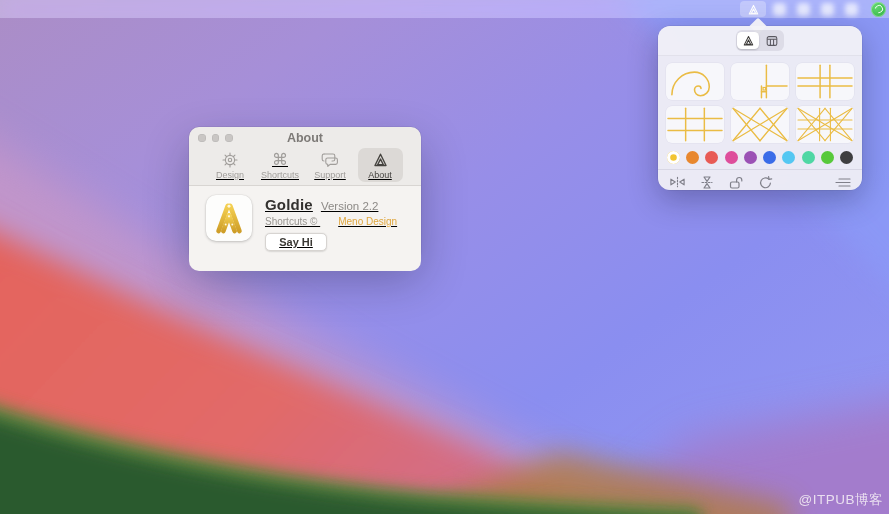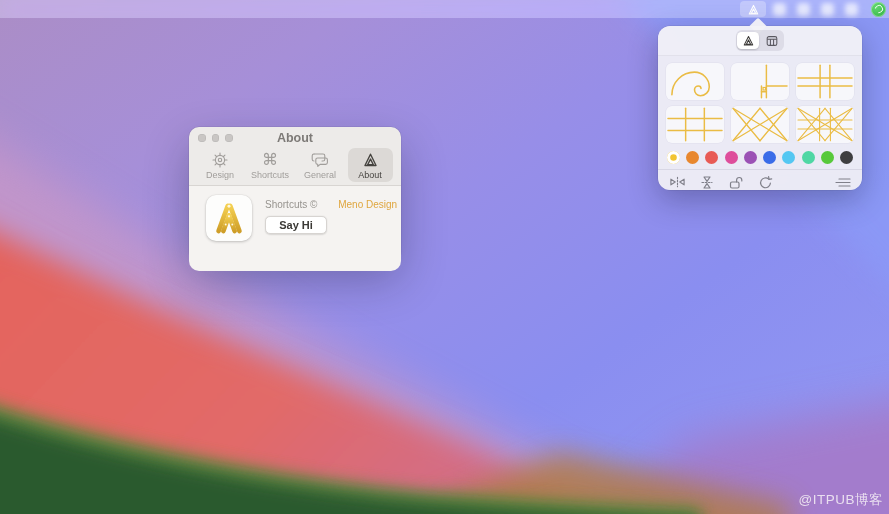--- a/index.html
+++ b/index.html
@@ -88,23 +88,24 @@
     margin-top:2px;border-top:1px solid rgba(60,60,90,0.10);
     height:24px;display:flex;align-items:center;padding:0 11px;gap:14px;
   }
   .ptool{display:flex;align-items:center;justify-content:center;}
   .ptool svg{display:block;}
   .ptool svg *{stroke:#80808a;fill:none;stroke-linecap:round;stroke-linejoin:round;}
   .ptool.last{margin-left:auto;}
 
   
   .about{
-    position:absolute;left:189px;top:127px;width:212px;height:135px;z-index:4;
+    position:absolute;left:189px;top:127px;width:232px;height:135px;z-index:4;
     background:#edebe9;border-radius:10px;
     box-shadow:0 18px 45px rgba(20,20,40,0.30),0 0 0 .5px rgba(0,0,0,0.10);
+    text-decoration:underline;
   }
   .titlebar{position:relative;height:21px;}
   .dots{position:absolute;left:9px;top:7px;display:flex;gap:6px;}
   .dot{width:7.5px;height:7.5px;border-radius:50%;background:#c9c6c4;
     box-shadow:inset 0 0 0 .5px rgba(0,0,0,0.10);}
   .wtitle{
     position:absolute;left:0;right:0;top:4px;text-align:center;
     font-size:12.5px;font-weight:700;color:#7d7a77;
   }
   .wtoolbar{
@@ -400,21 +401,21 @@
     <div class="tab">
       <span class="ticon">
         <svg width="19" height="17" viewBox="0 0 19 17">
           <g stroke-width="1.1">
             <path d="M3 3 h9 a1.8 1.8 0 0 1 1.8 1.8 v3.4 a1.8 1.8 0 0 1 -1.8 1.8 h-1"></path>
             <path d="M6.6 7 h8 a1.8 1.8 0 0 1 1.8 1.8 v2.8 a1.8 1.8 0 0 1 -1.8 1.8 h-5.5 l-2.3 2 v-2 h-0.2 a1.8 1.8 0 0 1 -1.8 -1.8 v-2.8 a1.8 1.8 0 0 1 1.8 -1.8 Z"></path>
             <path d="M3 3 a1.8 1.8 0 0 0 -1.8 1.8 v3.4 a1.8 1.8 0 0 0 1.8 1.8"></path>
           </g>
         </svg>
       </span>
-      <span class="tlabel">General</span>
+      <span class="tlabel">Support</span>
     </div>
     <div class="tab selected">
       <span class="ticon">
         <svg width="17" height="17" viewBox="0 0 16 16">
           <g stroke-width="1.3" stroke-linejoin="round">
             <path d="M2.8 13.6 L8 3 L13.2 13.6 Z"></path>
             <path d="M8 7.6 L5.3 13 L10.7 13 Z"></path>
           </g>
         </svg>
       </span>
@@ -439,20 +440,24 @@
         </g>
         <g fill="#fdf7e2">
           <circle cx="23" cy="9.6" r="1.7"></circle>
           <circle cx="23" cy="21" r="1.3"></circle>
           <circle cx="19.2" cy="30.5" r="1.1"></circle>
           <circle cx="26.8" cy="30.5" r="1.1"></circle>
         </g>
       </svg>
     </div>
     <div class="meta">
+      <div class="name-row">
+        <span class="app-name">Goldie</span>
+        <span class="app-version">Version 2.2</span>
+      </div>
       <div class="copy-row">
         <span>Shortcuts © </span><span class="copy-link" style="color: rgb(223, 166, 62);">Meno Design</span>
       </div>
       <div class="sayhi">Say Hi</div>
     </div>
   </div>
 </div>
 
 <div class="watermark">@ITPUB博客</div>
 

